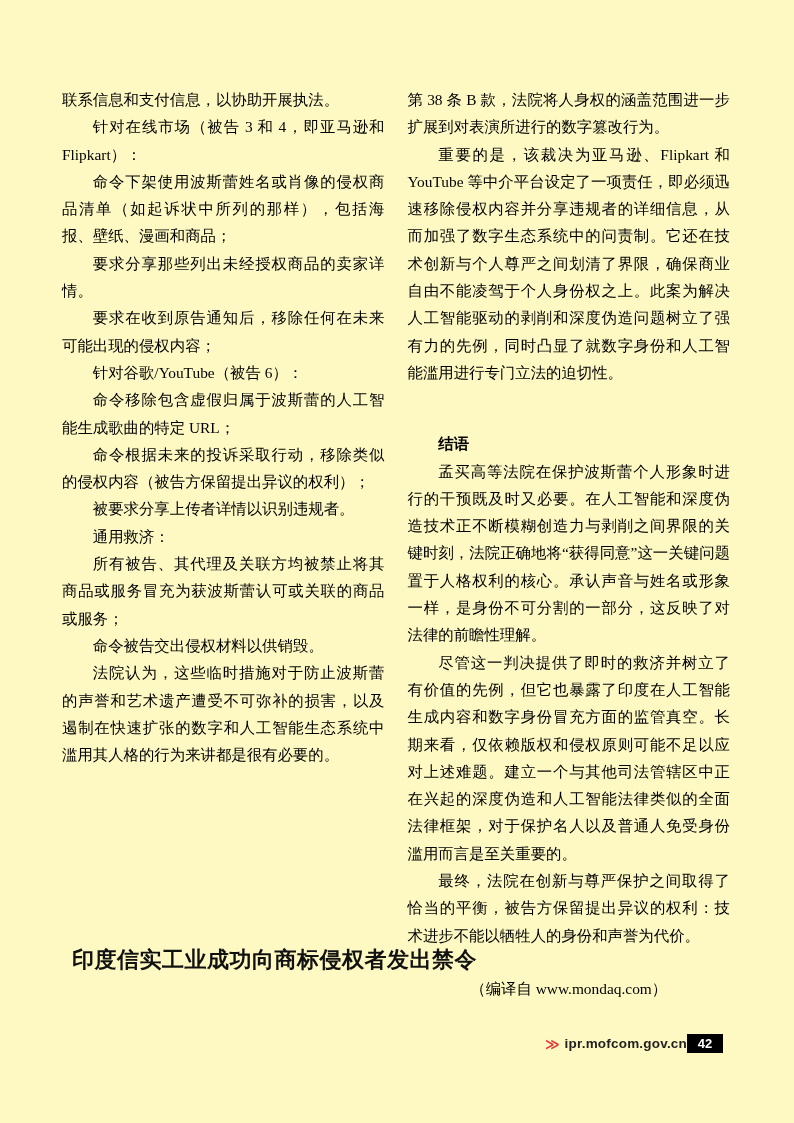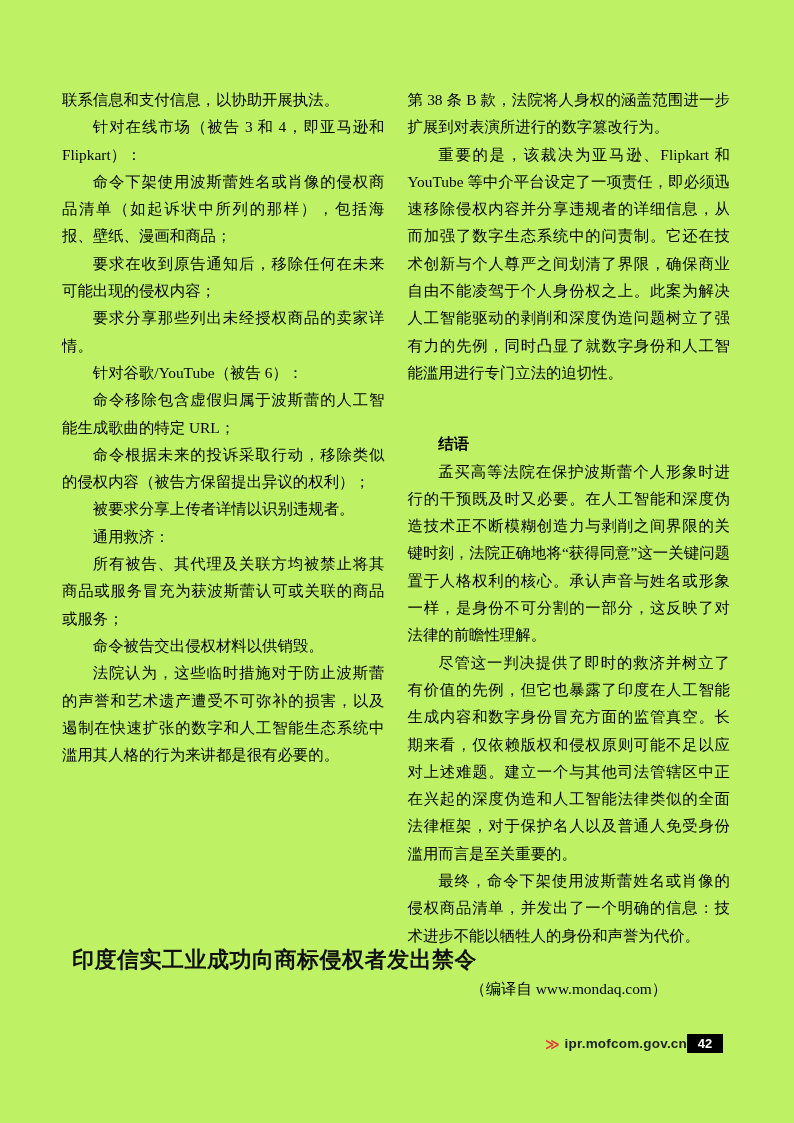--- a/index.html
+++ b/index.html
@@ -4,21 +4,21 @@
 <style>
   html, body {
     margin: 0;
     padding: 0;
     background: #ffffff;
   }
   .page {
     position: relative;
     width: 794px;
     height: 1123px;
-    background: #bef264;
+    background: #fef9c3;
     overflow: hidden;
     font-family: "Liberation Serif", "DejaVu Serif", serif;
     color: #000000;
   }
   .columns {
     position: absolute;
     left: 62px;
     top: 86px;
     width: 668px;
     display: flex;
@@ -90,39 +90,39 @@
 <body>
 
 <div class="page">
 
   <div class="columns">
 
     <div class="col">
       <p class="no-indent">联系信息和支付信息，以协助开展执法。</p>
       <p>针对在线市场（被告 3 和 4，即亚马逊和 Flipkart）：</p>
       <p>命令下架使用波斯蕾姓名或肖像的侵权商品清单（如起诉状中所列的那样），包括海报、壁纸、漫画和商品；</p>
+      <p>要求分享那些列出未经授权商品的卖家详情。</p>
       <p>要求在收到原告通知后，移除任何在未来可能出现的侵权内容；</p>
-      <p>要求分享那些列出未经授权商品的卖家详情。</p>
       <p>针对谷歌/YouTube（被告 6）：</p>
       <p>命令移除包含虚假归属于波斯蕾的人工智能生成歌曲的特定 URL；</p>
       <p>命令根据未来的投诉采取行动，移除类似的侵权内容（被告方保留提出异议的权利）；</p>
       <p>被要求分享上传者详情以识别违规者。</p>
       <p>通用救济：</p>
       <p>所有被告、其代理及关联方均被禁止将其商品或服务冒充为获波斯蕾认可或关联的商品或服务；</p>
       <p>命令被告交出侵权材料以供销毁。</p>
       <p>法院认为，这些临时措施对于防止波斯蕾的声誉和艺术遗产遭受不可弥补的损害，以及遏制在快速扩张的数字和人工智能生态系统中滥用其人格的行为来讲都是很有必要的。</p>
     </div>
 
     <div class="col">
       <p class="no-indent">第 38 条 B 款，法院将人身权的涵盖范围进一步扩展到对表演所进行的数字篡改行为。</p>
       <p>重要的是，该裁决为亚马逊、Flipkart 和 YouTube 等中介平台设定了一项责任，即必须迅速移除侵权内容并分享违规者的详细信息，从而加强了数字生态系统中的问责制。它还在技术创新与个人尊严之间划清了界限，确保商业自由不能凌驾于个人身份权之上。此案为解决人工智能驱动的剥削和深度伪造问题树立了强有力的先例，同时凸显了就数字身份和人工智能滥用进行专门立法的迫切性。</p>
       <p class="subheading">结语</p>
       <p>孟买高等法院在保护波斯蕾个人形象时进行的干预既及时又必要。在人工智能和深度伪造技术正不断模糊创造力与剥削之间界限的关键时刻，法院正确地将“获得同意”这一关键问题置于人格权利的核心。承认声音与姓名或形象一样，是身份不可分割的一部分，这反映了对法律的前瞻性理解。</p>
       <p>尽管这一判决提供了即时的救济并树立了有价值的先例，但它也暴露了印度在人工智能生成内容和数字身份冒充方面的监管真空。长期来看，仅依赖版权和侵权原则可能不足以应对上述难题。建立一个与其他司法管辖区中正在兴起的深度伪造和人工智能法律类似的全面法律框架，对于保护名人以及普通人免受身份滥用而言是至关重要的。</p>
-      <p>最终，命令下架使用波斯蕾姓名或肖像的侵权商品清单，并发出了一个明确的信息：技术进步不能以牺牲人的身份和声誉为代价。</p>
+      <p>最终，法院在创新与尊严保护之间取得了恰当的平衡，被告方保留提出异议的权利：技术进步不能以牺牲人的身份和声誉为代价。</p>
       <p class="source">（编译自 www.mondaq.com）</p>
     </div>
 
   </div>
 
   <h1 class="article-heading">印度信实工业成功向商标侵权者发出禁令</h1>
 
   <div class="footer">
     <span class="chevron">≫</span>
     <span class="site">ipr.mofcom.gov.cn</span>

